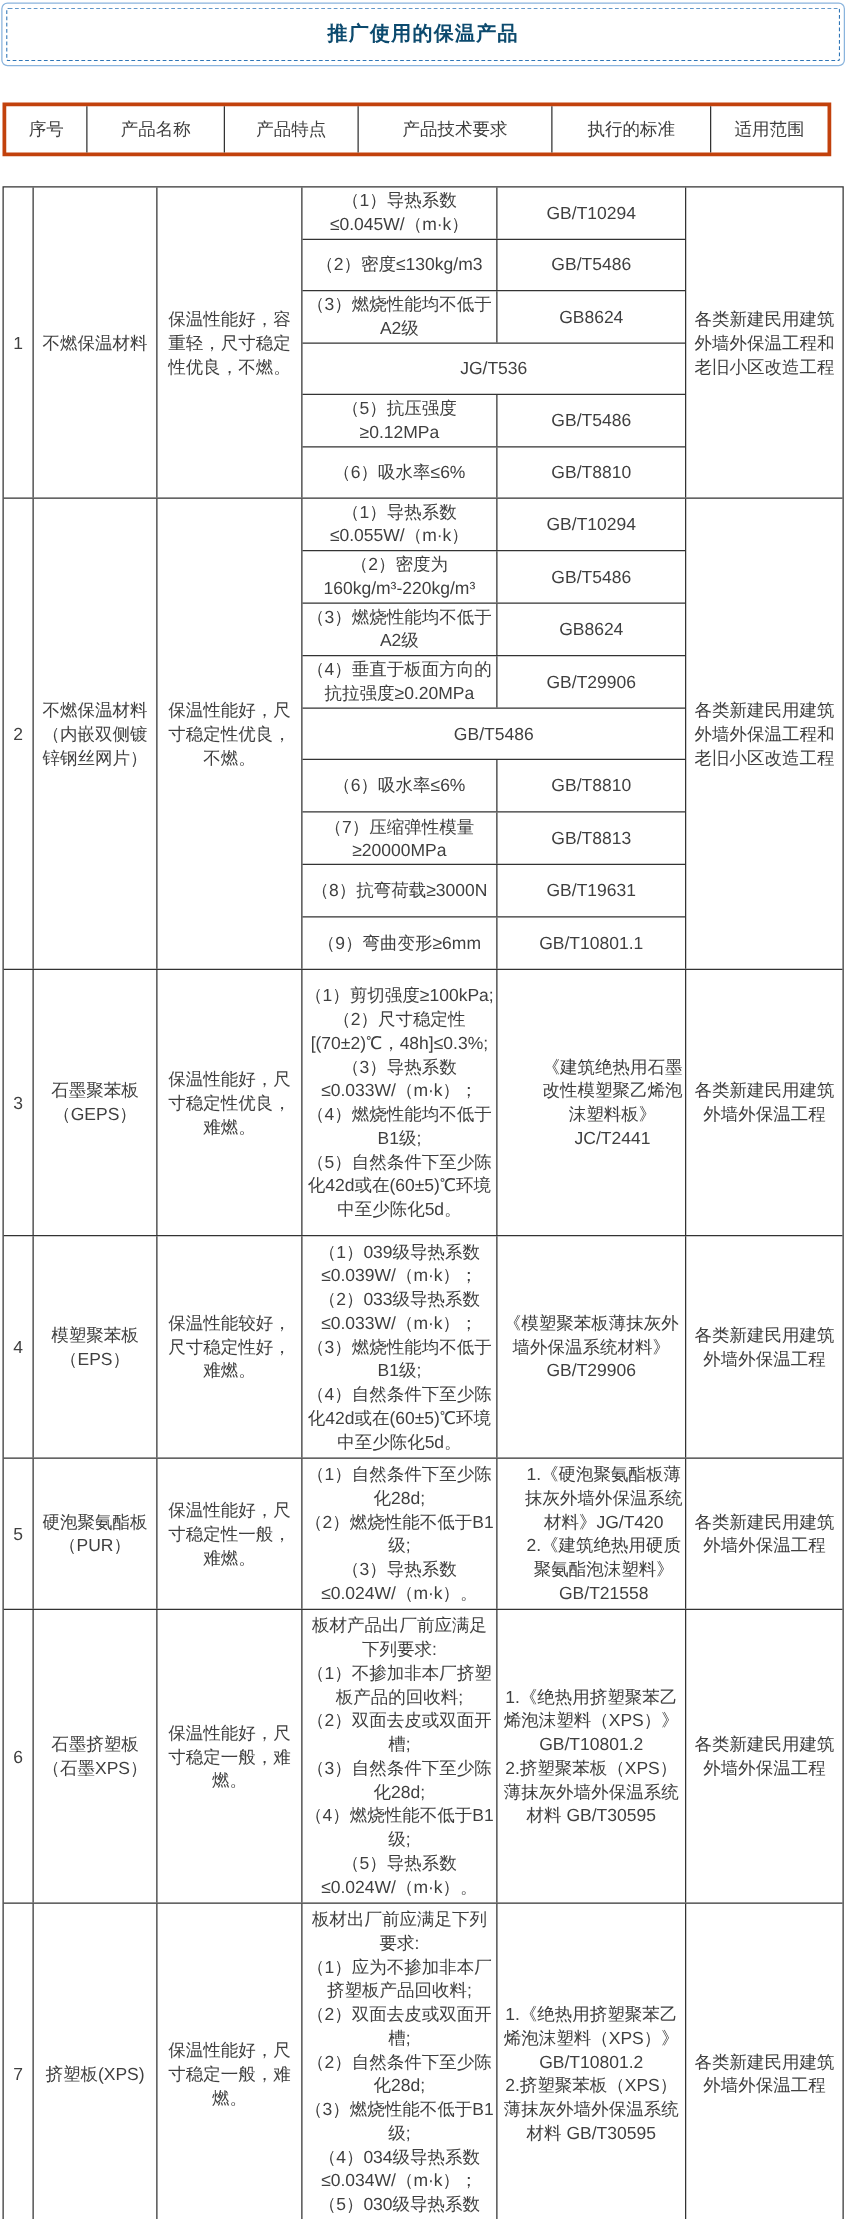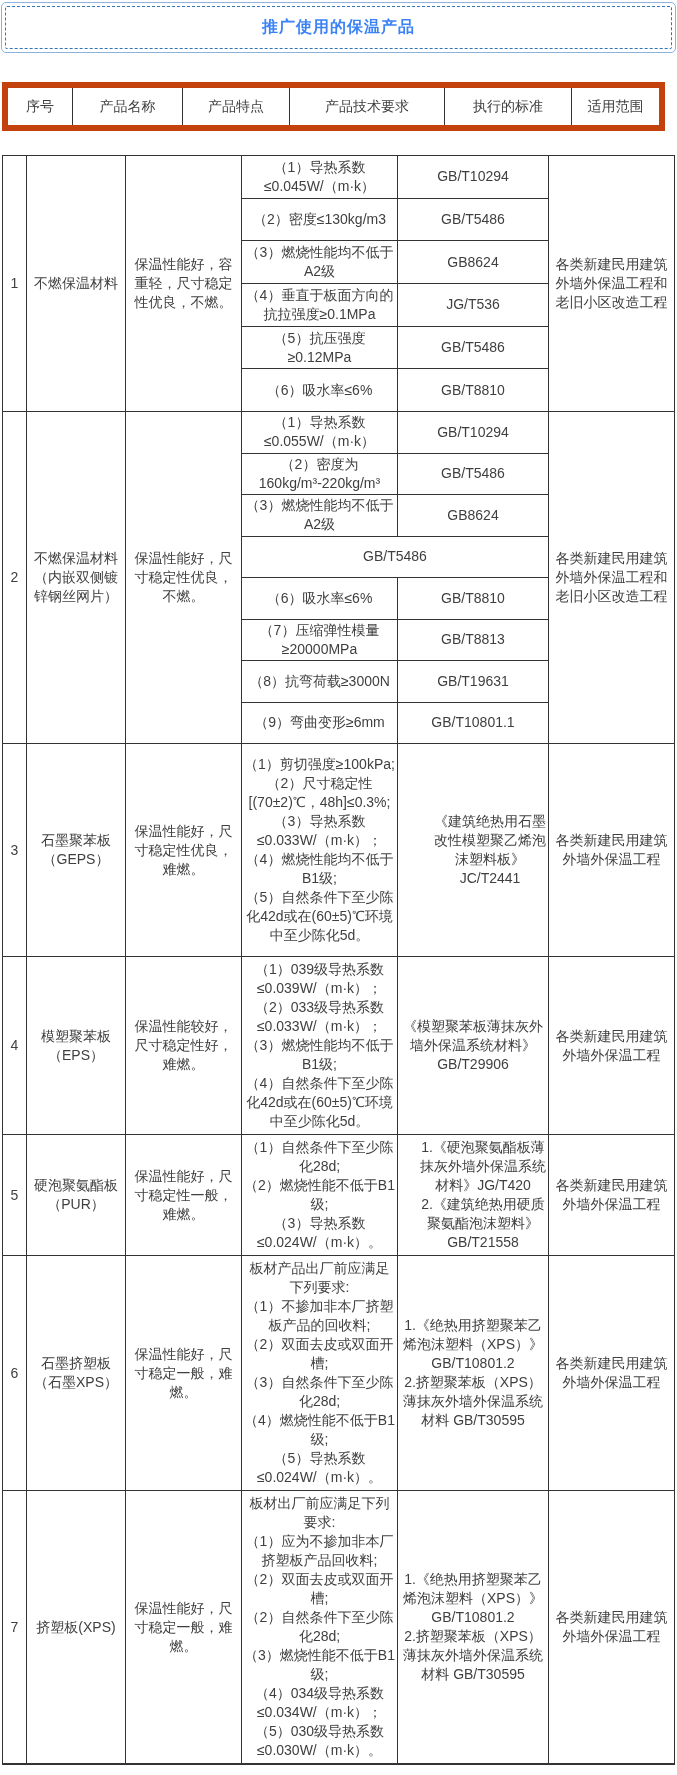--- a/index.html
+++ b/index.html
@@ -23,28 +23,28 @@
   .title-inner{
     border:1px dashed #2e75b6;
     border-radius:2px;
     height:41px;
     display:flex;align-items:center;justify-content:center;
   }
   .title-inner h1{
     margin:0;
     font-size:16px;
     font-weight:bold;
-    color:#3b82f6;
+    color:#0c4a6e;
     letter-spacing:1px;
   }
   
   .head-table{
     display:flex;
     margin:29px 12px 24px 2px;
-    border:6px solid #c2410c;
+    border:3px solid #c2410c;
     box-sizing:border-box;
   }
   .head-cell{
     box-sizing:border-box;
     border-right:1px solid #333333;
     height:37px;
     display:flex;align-items:center;justify-content:center;
     text-align:center;
   }
   .head-cell:last-child{border-right:none;flex:1;}
@@ -128,21 +128,20 @@
         </div>
         <div class="subrow">
           <div class="cell c-req pre">（2）密度≤130kg/m3</div>
           <div class="cell c-std pre">GB/T5486</div>
         </div>
         <div class="subrow">
           <div class="cell c-req pre">（3）燃烧性能均不低于A2级</div>
           <div class="cell c-std pre">GB8624</div>
         </div>
         <div class="subrow">
-          <div class="cell c-req pre">（4）垂直于板面方向的抗拉强度≥0.1MPa</div>
           <div class="cell c-std pre">JG/T536</div>
         </div>
         <div class="subrow">
           <div class="cell c-req pre">（5）抗压强度≥0.12MPa</div>
           <div class="cell c-std pre">GB/T5486</div>
         </div>
         <div class="subrow">
           <div class="cell c-req pre">（6）吸水率≤6%</div>
           <div class="cell c-std pre">GB/T8810</div>
         </div>
@@ -159,20 +158,24 @@
           <div class="cell c-req pre">（1）导热系数≤0.055W/（m·k）</div>
           <div class="cell c-std pre">GB/T10294</div>
         </div>
         <div class="subrow">
           <div class="cell c-req pre">（2）密度为160kg/m³-220kg/m³</div>
           <div class="cell c-std pre">GB/T5486</div>
         </div>
         <div class="subrow">
           <div class="cell c-req pre">（3）燃烧性能均不低于A2级</div>
           <div class="cell c-std pre">GB8624</div>
+        </div>
+        <div class="subrow">
+          <div class="cell c-req pre">（4）垂直于板面方向的抗拉强度≥0.20MPa</div>
+          <div class="cell c-std pre">GB/T29906</div>
         </div>
         <div class="subrow">
           <div class="cell c-std pre">GB/T5486</div>
         </div>
         <div class="subrow">
           <div class="cell c-req pre">（6）吸水率≤6%</div>
           <div class="cell c-std pre">GB/T8810</div>
         </div>
         <div class="subrow">
           <div class="cell c-req pre">（7）压缩弹性模量≥20000MPa</div>

